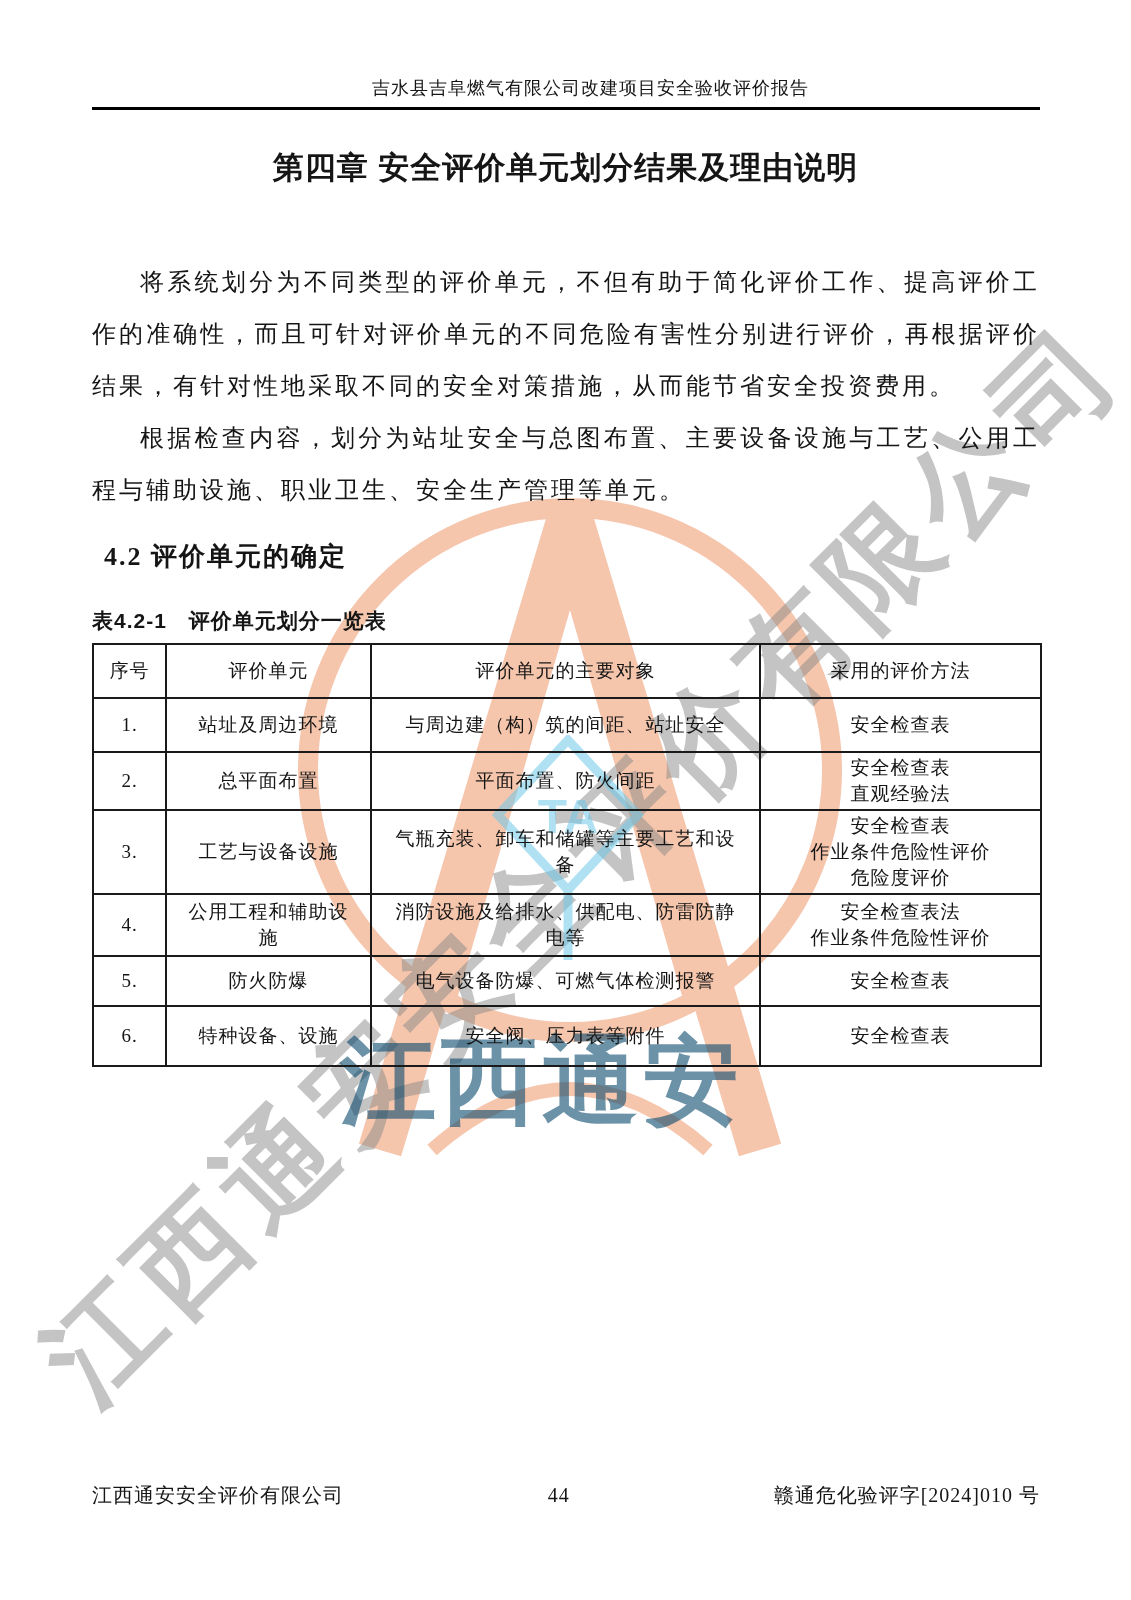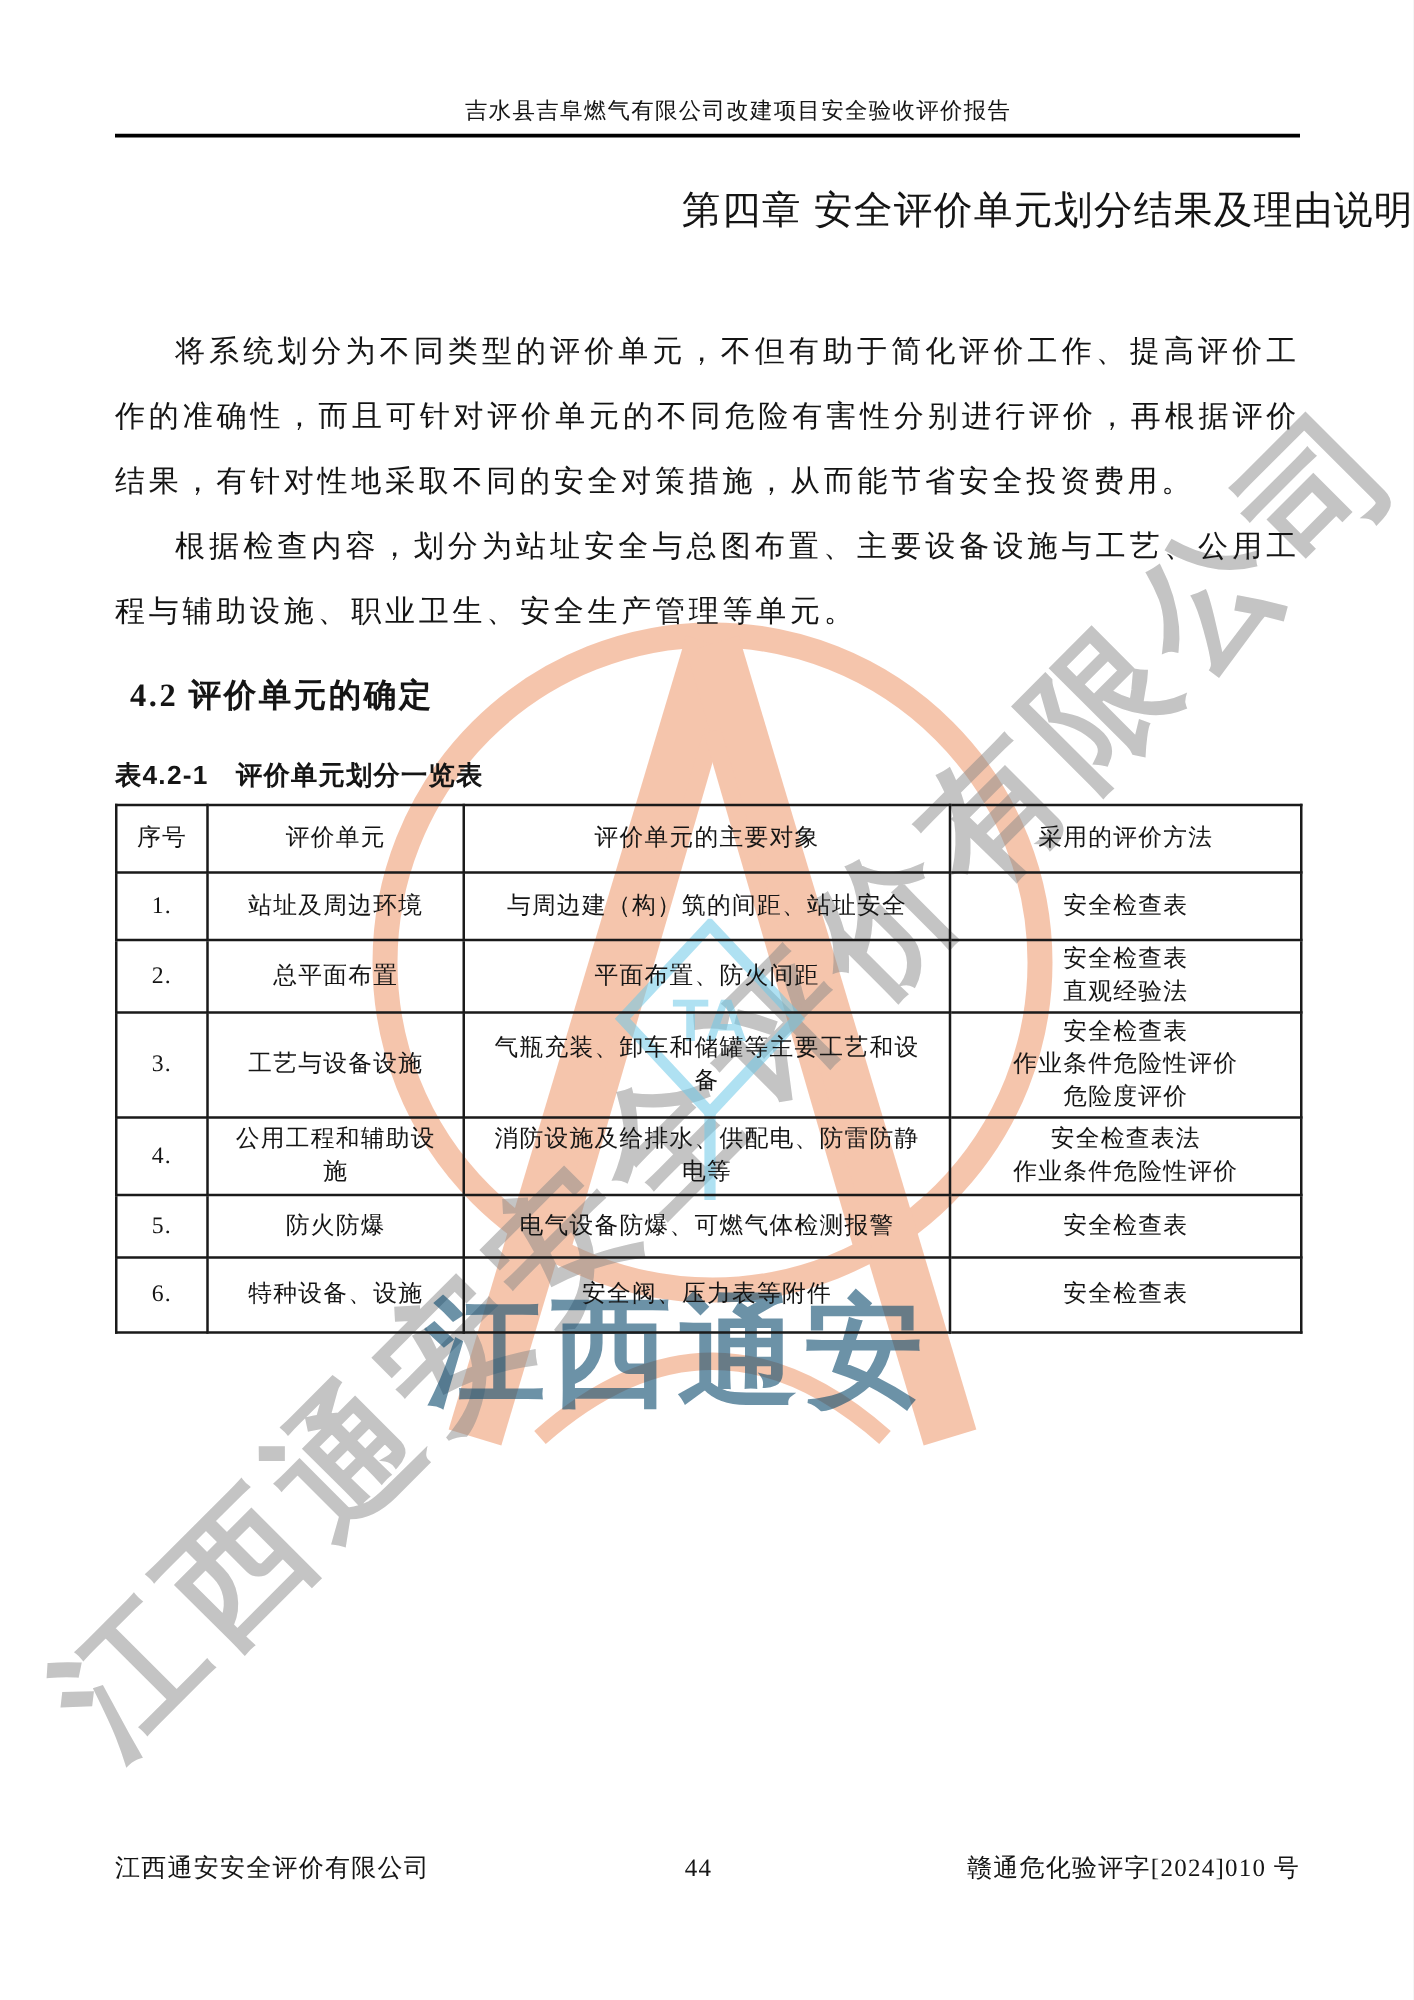--- a/index.html
+++ b/index.html
@@ -27,23 +27,23 @@
     color:#0c4a6e;opacity:.6;
   }
   
   .content{position:absolute;inset:0;z-index:3;}
   .running-head{
     position:absolute;top:76px;left:0;width:100%;text-align:center;
     font-size:18px;letter-spacing:1px;padding-left:25px;
   }
   .head-rule{position:absolute;top:107px;left:92px;width:948px;height:3px;background:#000;}
   .chapter-title{
-    position:absolute;top:147px;left:0;width:100%;text-align:right;
-    font-family:"Liberation Sans","DejaVu Sans",sans-serif;
-    font-weight:normal;font-size:31px;line-height:42px;letter-spacing:1px;
+    position:absolute;top:147px;left:0;width:100%;text-align:center;
+    font-family:"Liberation Sans","DejaVu Sans",sans-serif;
+    font-weight:bold;font-size:31px;line-height:42px;letter-spacing:1px;
   }
   .h41{
     position:absolute;top:198px;left:92px;
     font-weight:bold;font-size:26px;line-height:48px;letter-spacing:2px;
   }
   .body-flow{position:absolute;top:256px;left:92px;width:948px;}
   .para{
     margin:0;font-size:24px;line-height:52px;letter-spacing:3px;
     text-align:justify;text-indent:2em;
   }

